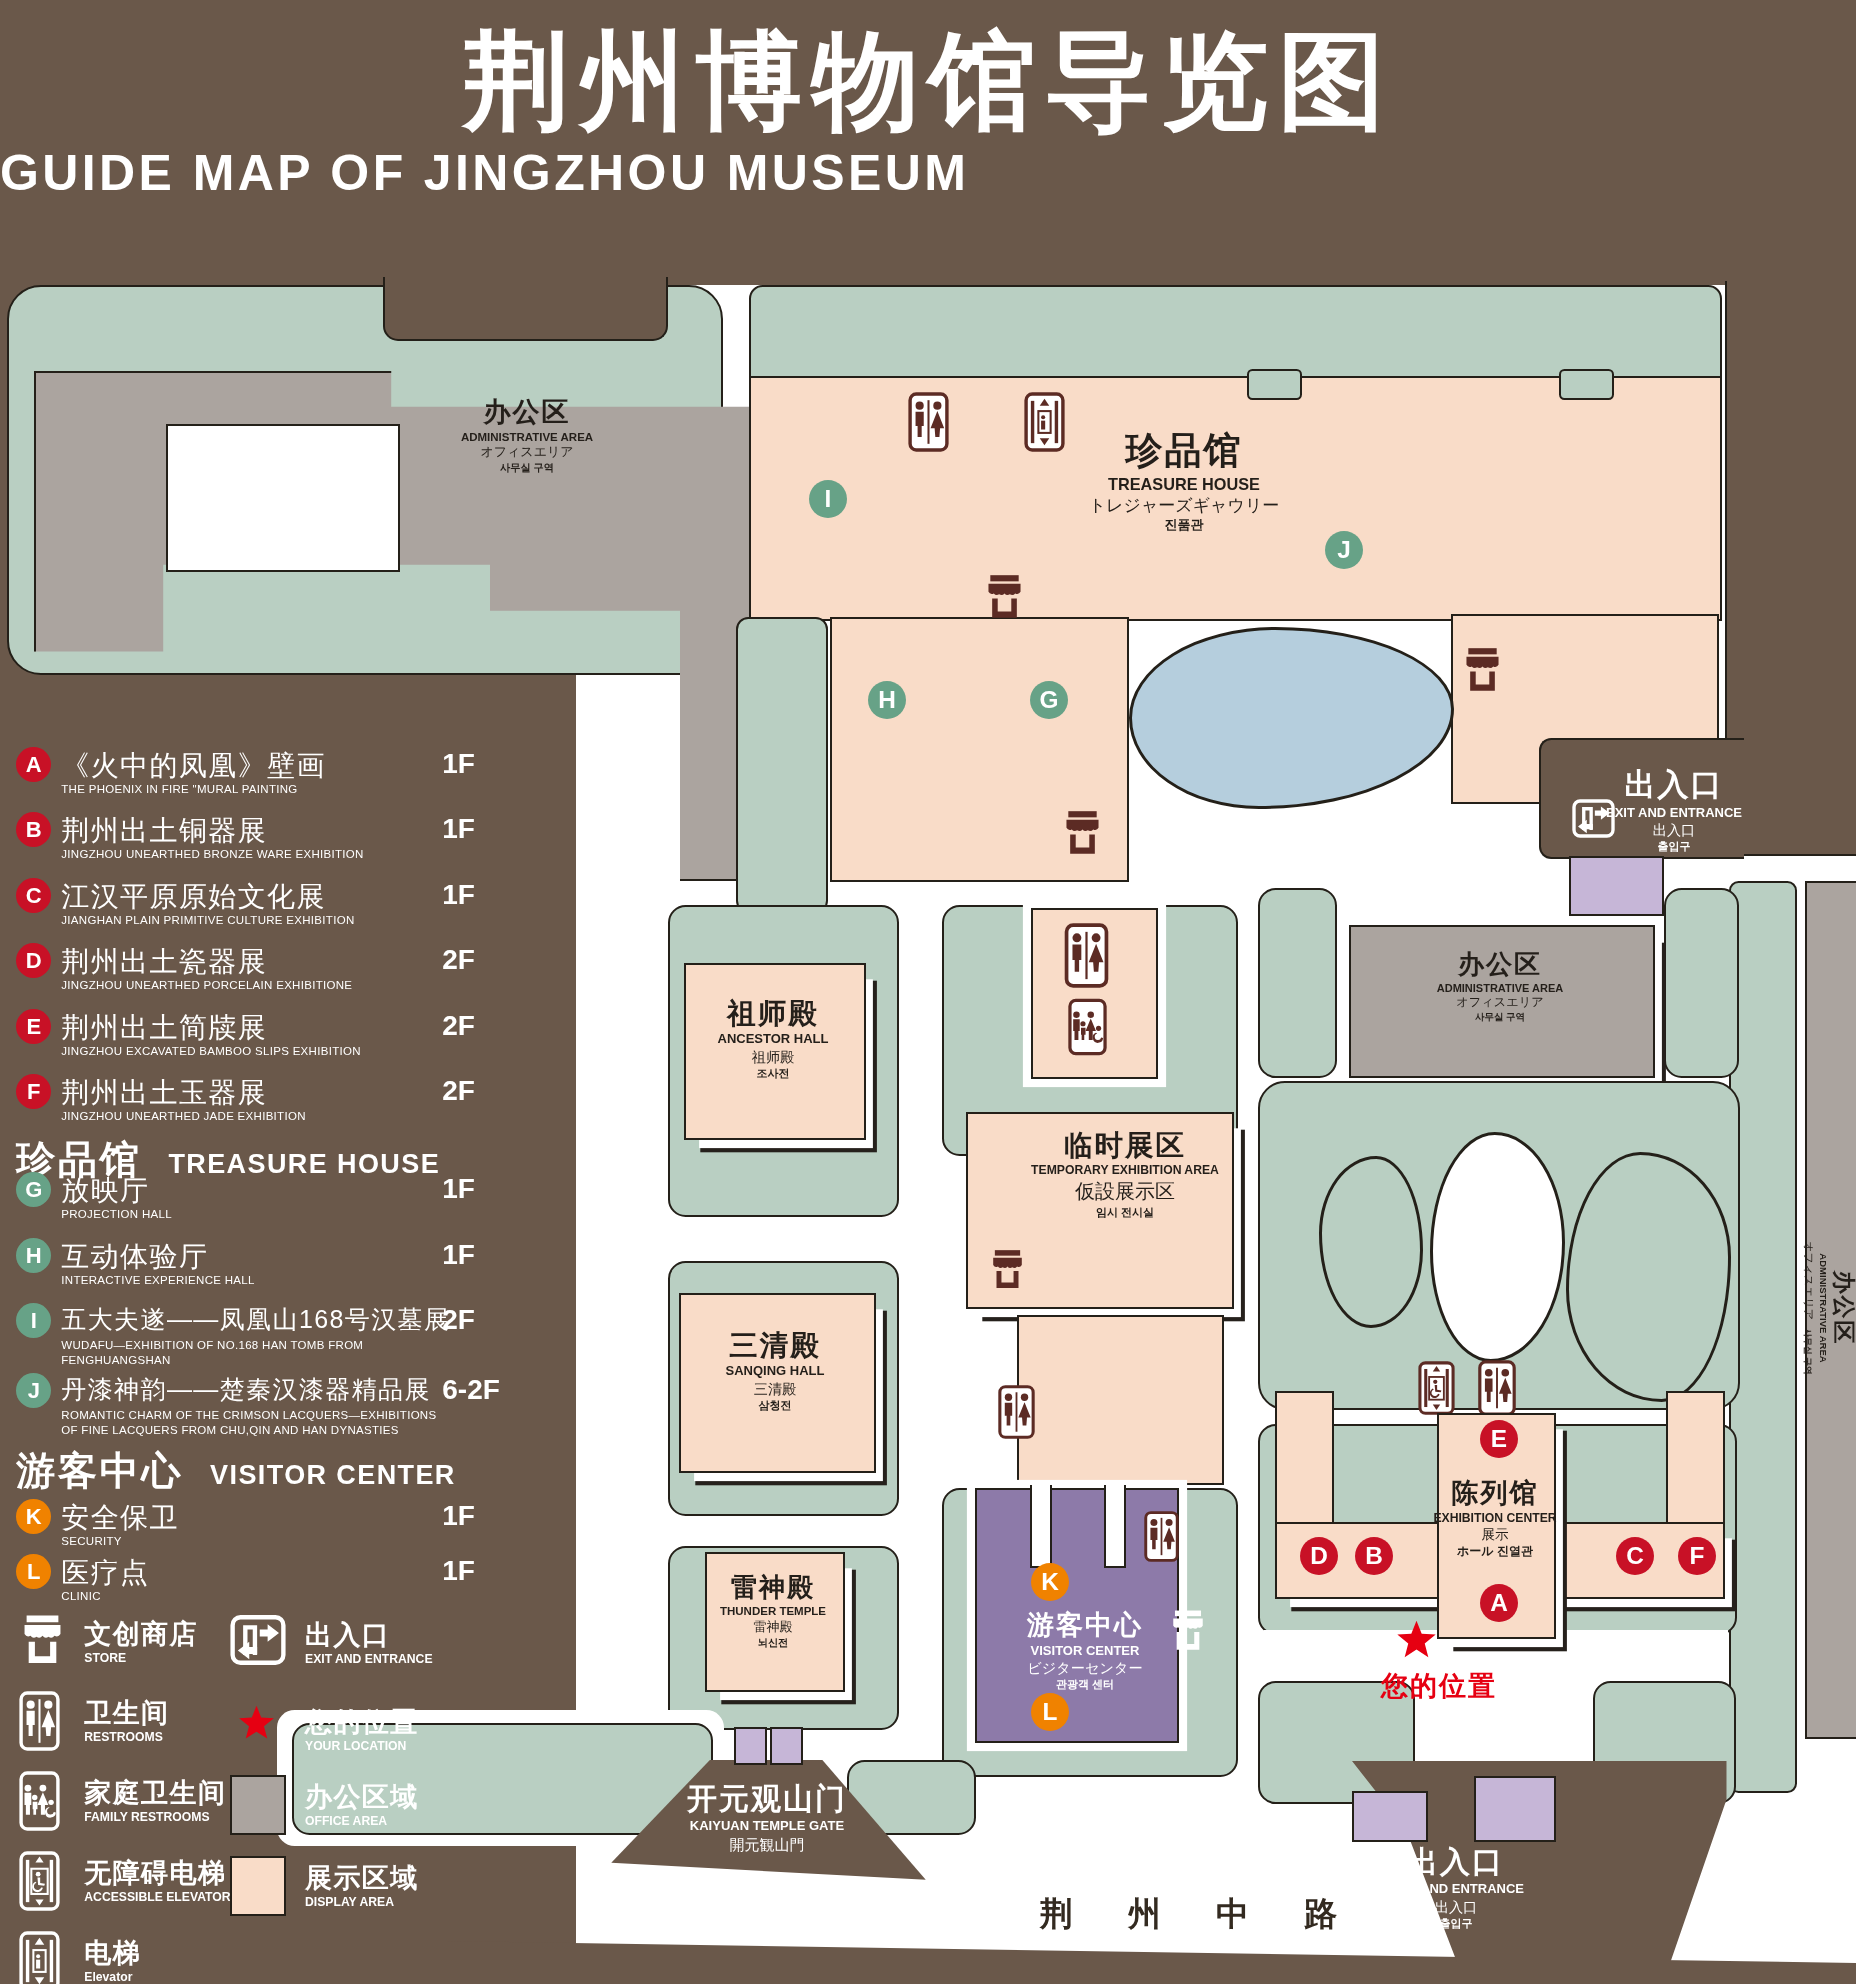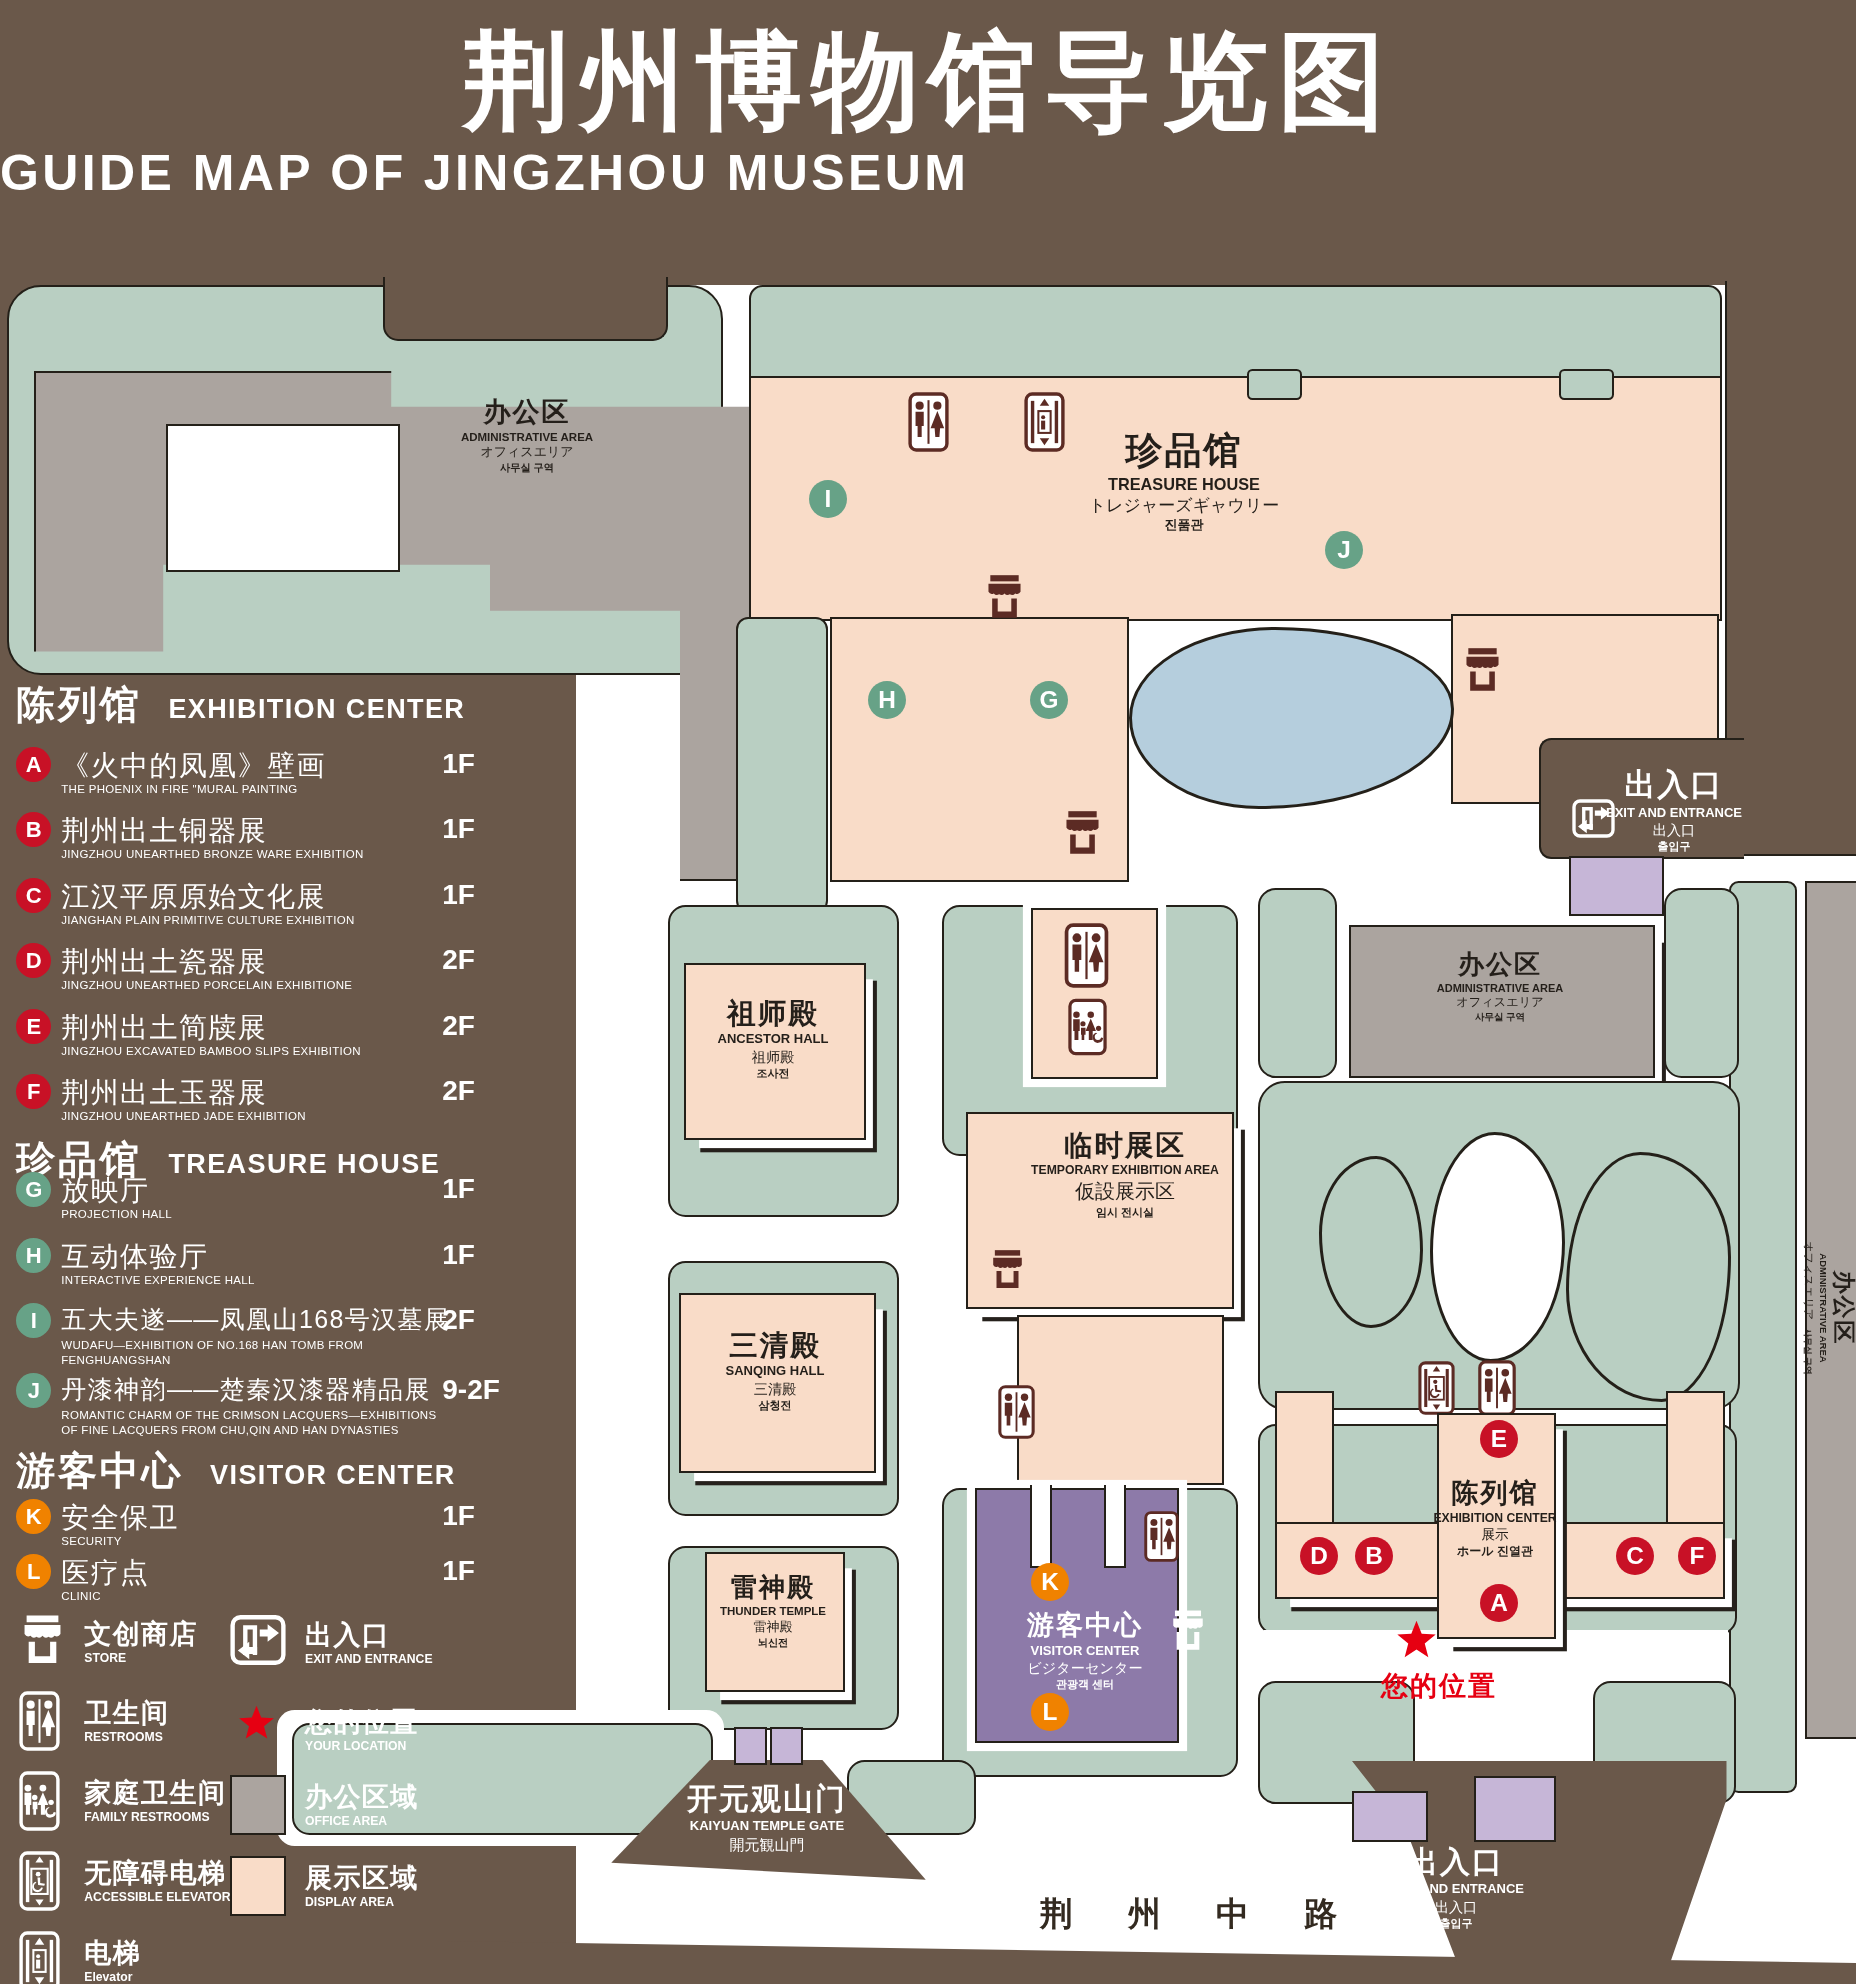--- a/index.html
+++ b/index.html
@@ -371,23 +371,20 @@
   <div class="marker m-red" style="left:1499px;top:1439px;">E</div>
   <div class="marker m-red" style="left:1319px;top:1556px;">D</div>
   <div class="marker m-red" style="left:1374px;top:1556px;">B</div>
   <div class="marker m-red" style="left:1635px;top:1556px;">C</div>
   <div class="marker m-red" style="left:1697px;top:1556px;">F</div>
   <div class="marker m-red" style="left:1499px;top:1603px;">A</div>
 </div>
 
 <div class="abs" style="left:0;top:671px;width:556px;height:1314px;">
 
-  <div class="lheader" style="top:6.8px;">
-    <span class="h-cn">陈列馆</span><span class="h-en">EXHIBITION CENTER</span>
-  </div>
   <div class="lrow" style="top:76px;">
     <span class="lmark m-red">A</span>
     <span class="lcn">《火中的凤凰》壁画</span>
     <span class="lsub">THE PHOENIX IN FIRE "MURAL PAINTING</span>
     <span class="lfloor">1F</span>
   </div>
   <div class="lrow" style="top:141px;">
     <span class="lmark m-red">B</span>
     <span class="lcn">荆州出土铜器展</span>
     <span class="lsub">JINGZHOU UNEARTHED BRONZE WARE EXHIBITION</span>
@@ -436,21 +433,21 @@
   <div class="lrow" style="top:632px;">
     <span class="lmark m-green">I</span>
     <span class="lcn" style="font-size:25px;">五大夫遂——凤凰山168号汉墓展</span>
     <span class="lsub">WUDAFU—EXHIBITION OF NO.168 HAN TOMB FROM FENGHUANGSHAN</span>
     <span class="lfloor">2F</span>
   </div>
   <div class="lrow" style="top:702px;">
     <span class="lmark m-green">J</span>
     <span class="lcn" style="font-size:25px;">丹漆神韵——楚秦汉漆器精品展</span>
     <span class="lsub">ROMANTIC CHARM OF THE CRIMSON LACQUERS—EXHIBITIONS OF FINE LACQUERS FROM CHU,QIN AND HAN DYNASTIES</span>
-    <span class="lfloor">9-2F</span>
+    <span class="lfloor">6-2F</span>
   </div>
 
   <div class="lheader" style="top:773px;">
     <span class="h-cn">游客中心</span><span class="h-en">VISITOR CENTER</span>
   </div>
   <div class="lrow" style="top:828px;">
     <span class="lmark m-orange">K</span>
     <span class="lcn">安全保卫</span>
     <span class="lsub">SECURITY</span>
     <span class="lfloor">1F</span>

